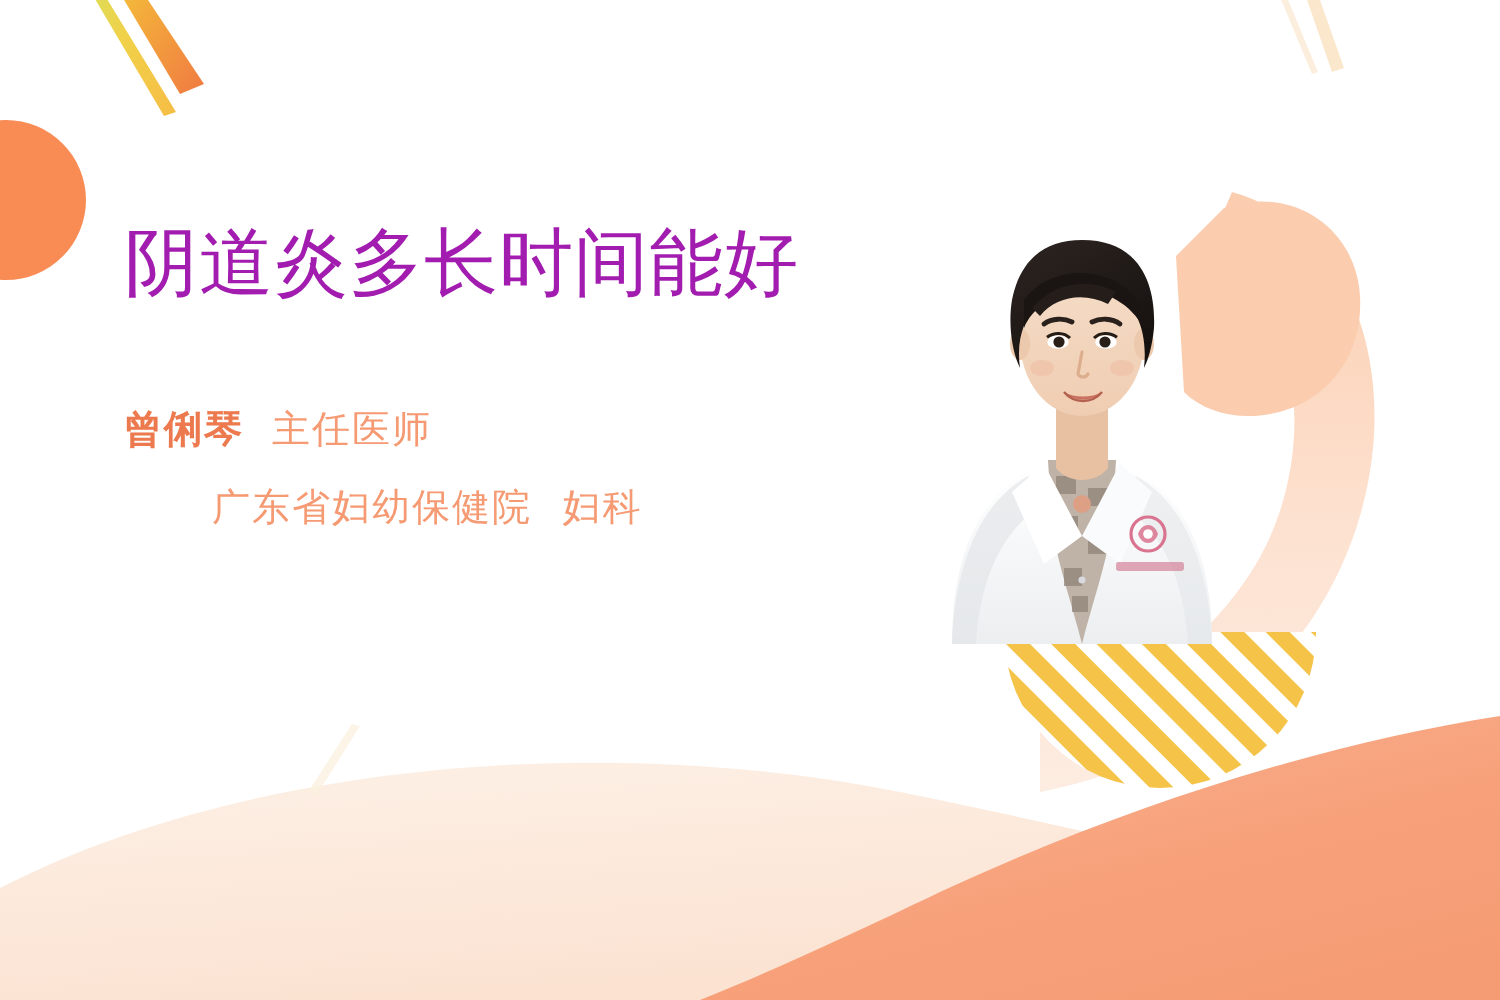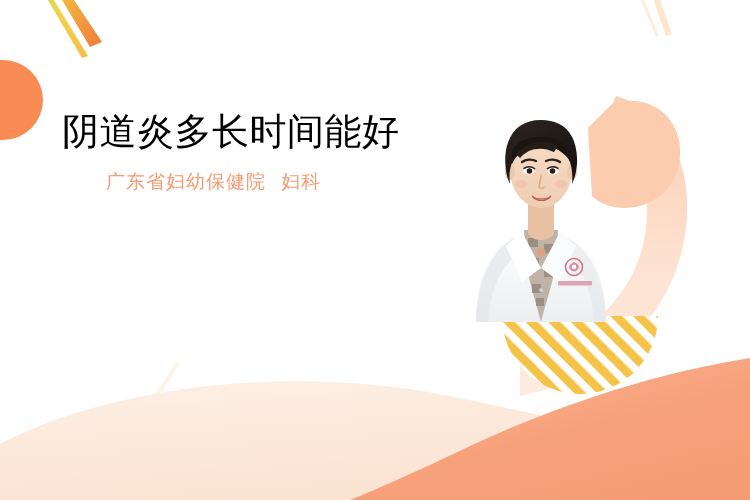--- a/index.html
+++ b/index.html
@@ -40,21 +40,21 @@
     position: absolute;
     left: 62px;
     top: 108px;
     width: 360px;
     z-index: 5;
   }
   .title {
     font-size: 37px;
     line-height: 1.30;
     letter-spacing: 0.5px;
-    color: #000000;
+    color: #a21caf;
     font-weight: 400;
     margin: 0;
     white-space: normal;
   }
   .doctor-line {
     margin-top: 46px;
     display: flex;
     align-items: baseline;
     gap: 14px;
   }
@@ -283,20 +283,24 @@
         </g>
 
         <circle cx="89" cy="198" r="1.8" fill="#d8dade"></circle>
       </g>
     </svg>
   </div>
 
   <div class="content">
     <h1 class="title">阴道炎多长时间能好</h1>
 
+    <div class="doctor-line">
+      <span class="doctor-name">曾俐琴</span>
+      <span class="doctor-title">主任医师</span>
+    </div>
 
     <div class="hospital-line">
       <span>广东省妇幼保健院</span>
       <span class="hospital-dept">妇科</span>
     </div>
   </div>
 
 </div>
 
 </body></html>

